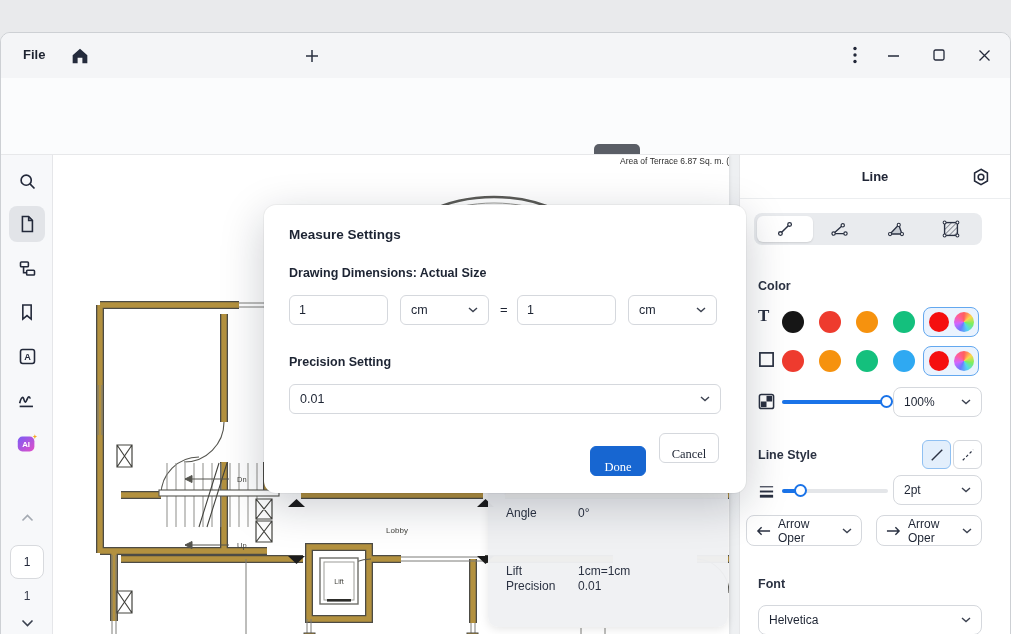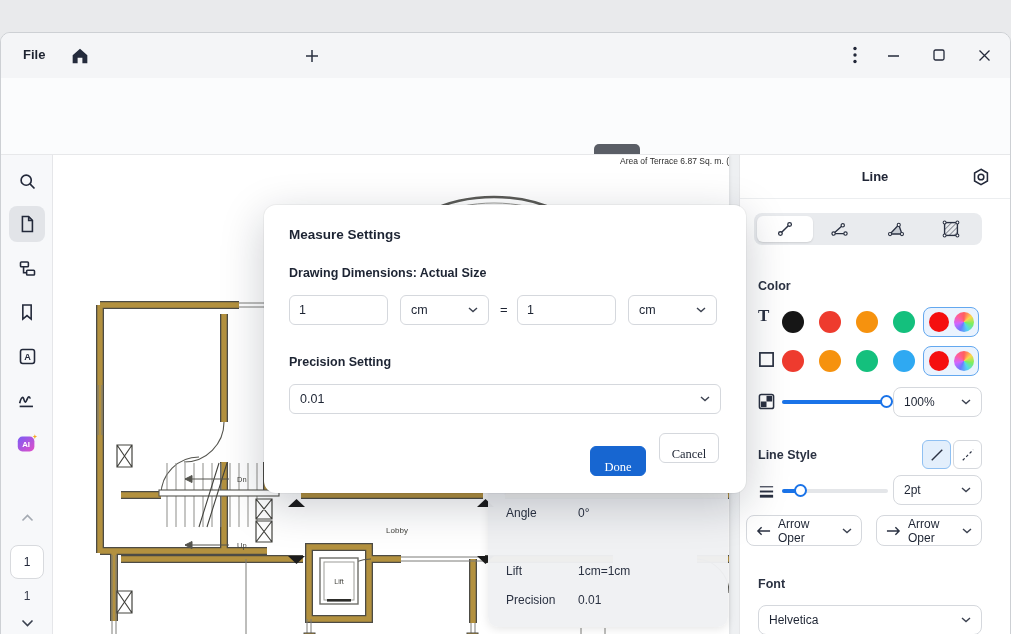--- a/index.html
+++ b/index.html
@@ -522,21 +522,21 @@
 
     <div class="measure-info">
       <div class="mi-row" style="top:22px">
         <span>Angle</span>
         <span class="mi-col2 mi-val">0°</span>
       </div>
       <div class="mi-row" style="top:80px">
         <span>Lift</span>
         <span class="mi-col2">1cm=1cm</span>
       </div>
-      <div class="mi-row" style="top:109px">
+      <div class="mi-row" style="top:95px">
         <span>Precision</span>
         <span class="mi-col2">0.01</span>
       </div>
     </div>
   </div>
 
   <div class="dialog">
     <div class="dlg-title">Measure Settings</div>
     <div class="dlg-label" style="top:61px">Drawing Dimensions: Actual Size</div>
 

